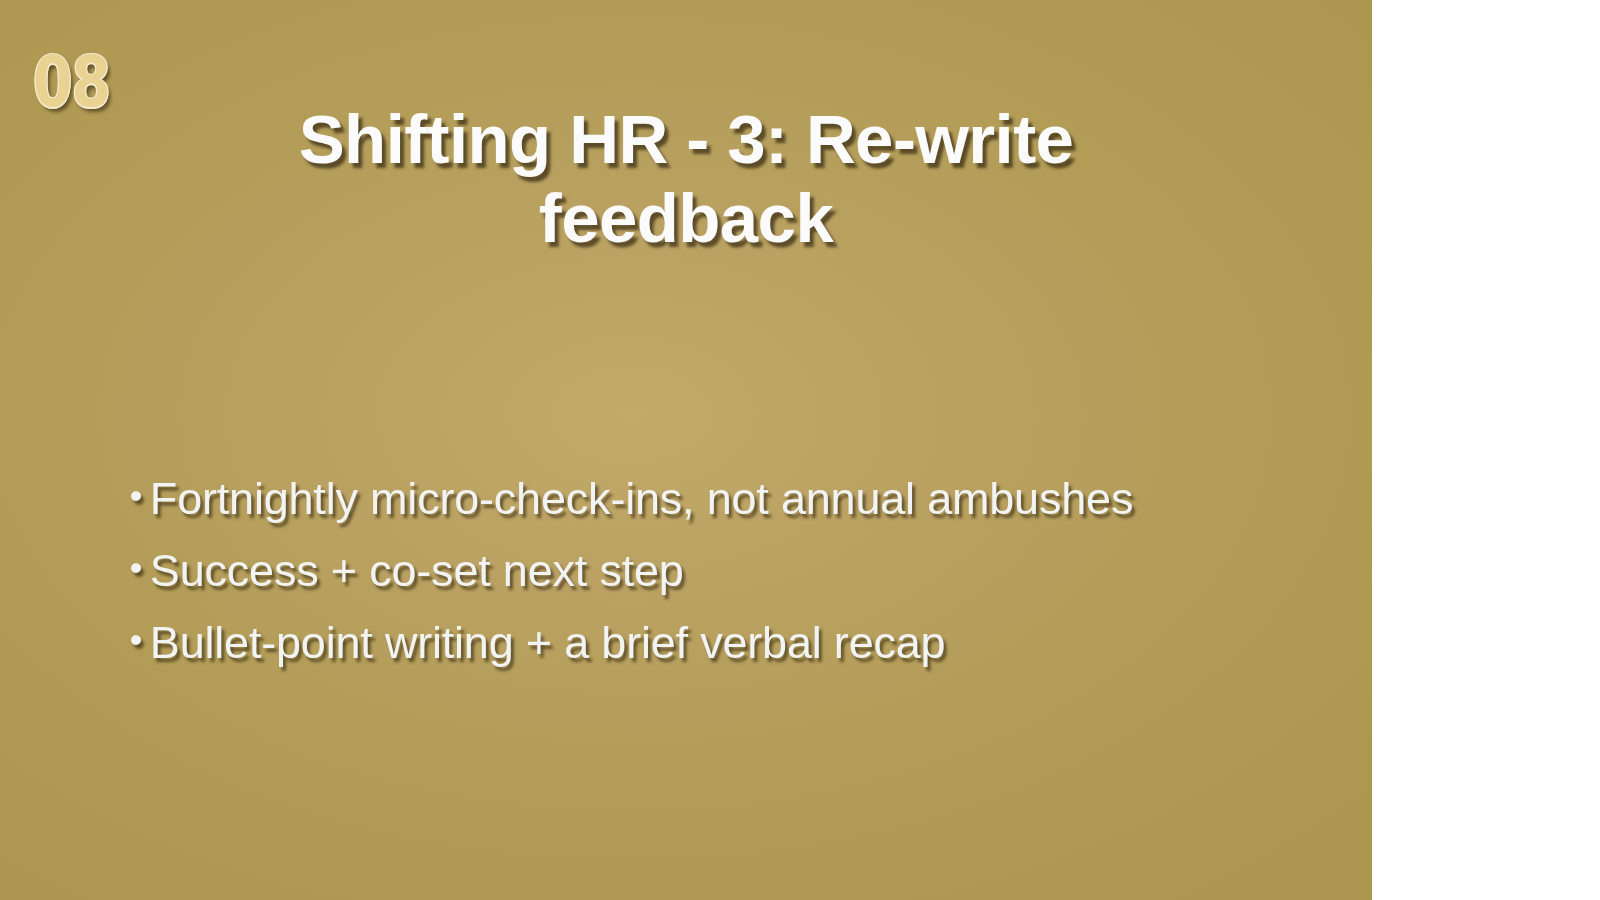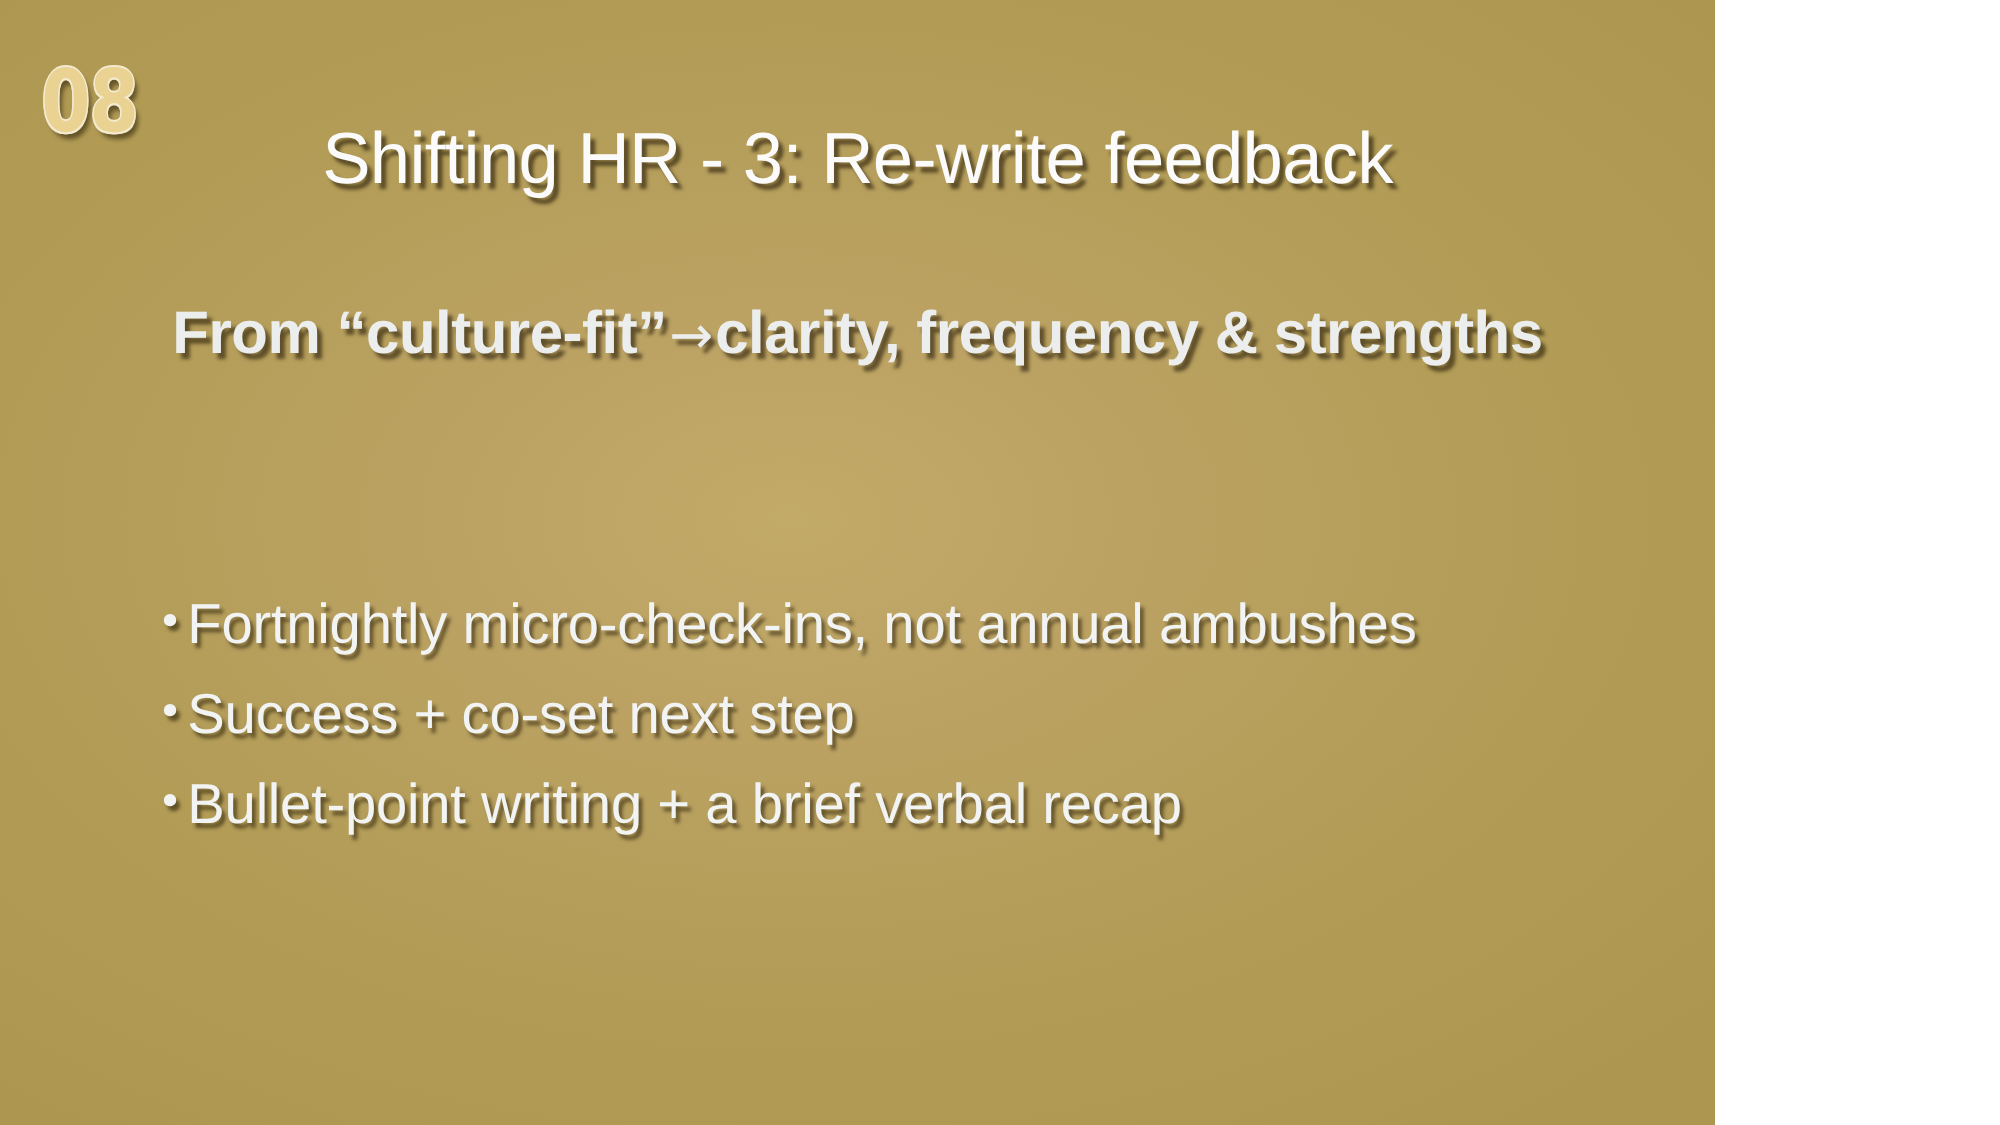--- a/index.html
+++ b/index.html
@@ -50,22 +50,22 @@
        4px 5px 4px rgba(40, 28, 8, 0.55);
   }
 
   
   .title {
     position: absolute;
     left: 0;
     right: 0;
     top: 54px;
     text-align: center;
-    font-size: 58px;
-    font-weight: 400;
+    font-size: 69px;
+    font-weight: 700;
     letter-spacing: -0.6px;
     color: #fbfbfb;
     text-shadow: 4px 5px 3px rgba(36, 25, 6, 0.62);
     padding: 0 160px;
     box-sizing: border-box;
   }
 
   
   .subtitle {
     position: absolute;
@@ -119,23 +119,20 @@
 </style>
 </head>
 <body>
 
 <div class="slide">
 
   <div class="slide-number">08</div>
 
   <h1 class="title">Shifting HR - 3: Re-write feedback</h1>
 
-  <div class="subtitle">
-    <span>From “culture-fit”</span><span class="arrow">→</span><span>clarity, frequency &amp; strengths</span>
-  </div>
 
   <ul class="bullets">
     <li class="bullet">
       <span class="dot">•</span><span>Fortnightly micro-check-ins, not annual ambushes</span>
     </li>
     <li class="bullet">
       <span class="dot">•</span><span>Success + co-set next step</span>
     </li>
     <li class="bullet">
       <span class="dot">•</span><span>Bullet-point writing + a brief verbal recap</span>

